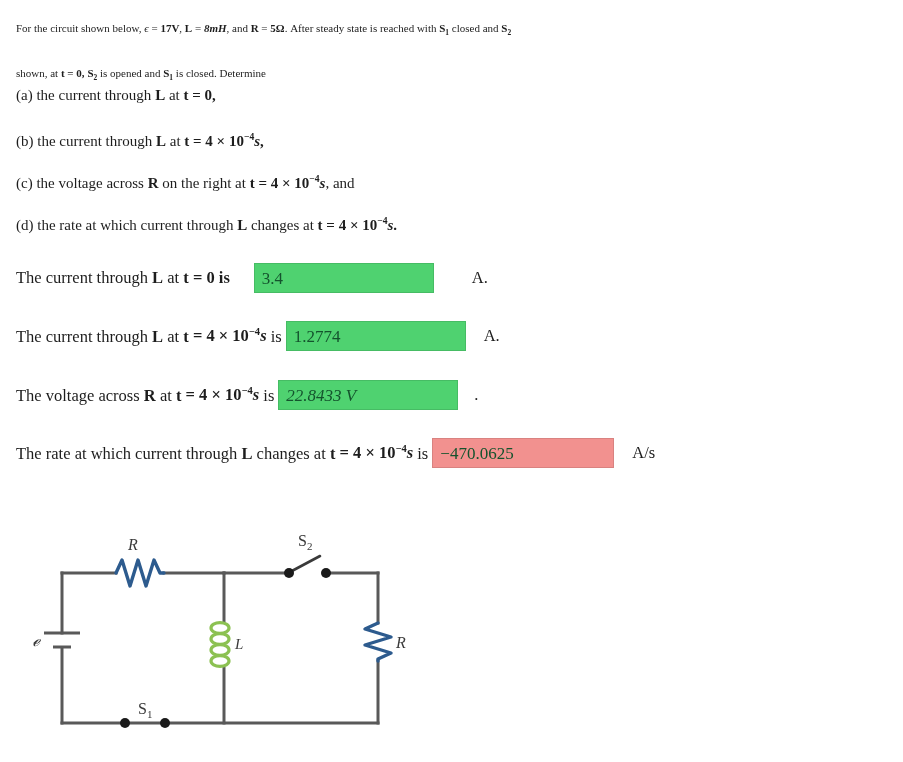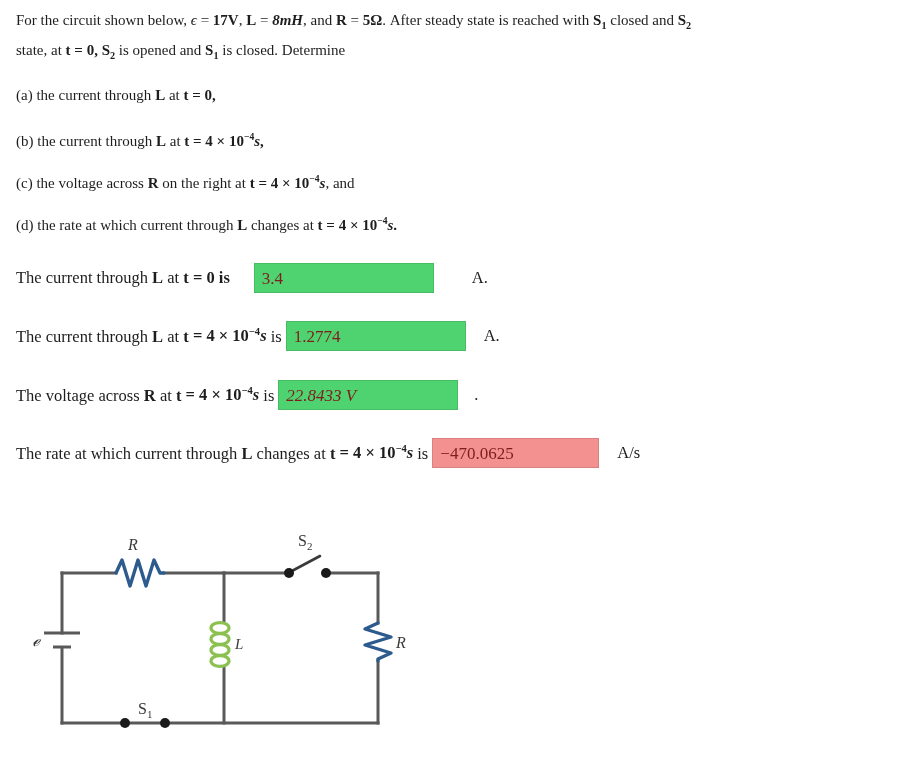--- a/index.html
+++ b/index.html
@@ -16,22 +16,22 @@
     font-family: "Liberation Serif", "DejaVu Serif", serif;
     color: #1d1d1d;
   }
 
   
   .prob {
     position: absolute;
     left: 16px;
     top: 8px;
     width: 878px;
-    font-size: 15px;
-    line-height: 25px;
+    font-size: 11px;
+    line-height: 40px;
   }
   .prob .ln2 { display: block; }
 
   .qline {
     position: absolute;
     left: 16px;
     font-size: 15px;
     line-height: 22px;
     white-space: nowrap;
   }
@@ -57,28 +57,28 @@
 
   .ansbox {
     display: inline-block;
     box-sizing: border-box;
     height: 30px;
     line-height: 30px;
     padding: 0 0 0 7px;
     margin: 0 4px;
     font-family: "Liberation Serif", "DejaVu Serif", serif;
     font-size: 17px;
-    color: #7f1d1d;
+    color: #14532d;
     border: 1px solid rgba(0,0,0,0.10);
     vertical-align: middle;
     overflow: hidden;
     text-overflow: clip;
   }
   .ansbox.w180 { width: 180px; }
-  .ansbox.w182 { width: 167px; }
+  .ansbox.w182 { width: 182px; }
   .unit { margin-left: 14px; }
   .unit.tight { margin-left: 12px; }
 
   
   i.m  { font-style: italic; }
   b.m  { font-weight: bold; font-style: normal; }
   .bi  { font-weight: bold; font-style: italic; }
   sub  { font-size: 0.68em; }
   sup  { font-size: 0.64em; }
 
@@ -90,21 +90,21 @@
     width: 400px;
     height: 230px;
   }
   .circuit svg { display: block; }
 </style>
 </head>
 <body>
 
 <div class="prob">
   <span><span>For the circuit shown below, </span><i class="m">ϵ</i><span> = </span><b class="m">17V</b><span>, </span><b class="m">L</b><span> = </span><span class="bi">8mH</span><span>, and </span><b class="m">R</b><span> = </span><b class="m">5Ω</b><span>. After steady state is reached with </span><b class="m"><span>S</span><sub>1</sub></b><span> closed and </span><b class="m"><span>S</span><sub>2</sub></b></span>
-  <span class="ln2"><span>state, at </span><b class="m">t</b><b class="m"> = 0, </b><b class="m"><span>S</span><sub>2</sub></b><span> is opened and </span><b class="m"><span>S</span><sub>1</sub></b><span> is closed. Determine</span></span>
+  <span class="ln2"><span>shown, at </span><b class="m">t</b><b class="m"> = 0, </b><b class="m"><span>S</span><sub>2</sub></b><span> is opened and </span><b class="m"><span>S</span><sub>1</sub></b><span> is closed. Determine</span></span>
 </div>
 
 <div class="qline q-a">
   <span>(a)</span><span> the current through </span><b class="m">L</b><span> at </span><b class="m">t</b><b class="m"> = 0,</b>
 </div>
 <div class="qline q-b">
   <span>(b)</span><span> the current through </span><b class="m">L</b><span> at </span><b class="m">t</b><b class="m">&nbsp;= 4 × 10<sup>−4</sup><span class="bi">s</span>,</b>
 </div>
 <div class="qline q-c">
   <span>(c)</span><span> the voltage across </span><b class="m">R</b><span> on the right at </span><b class="m">t</b><b class="m">&nbsp;= 4 × 10<sup>−4</sup><span class="bi">s</span></b><span>, and</span>

